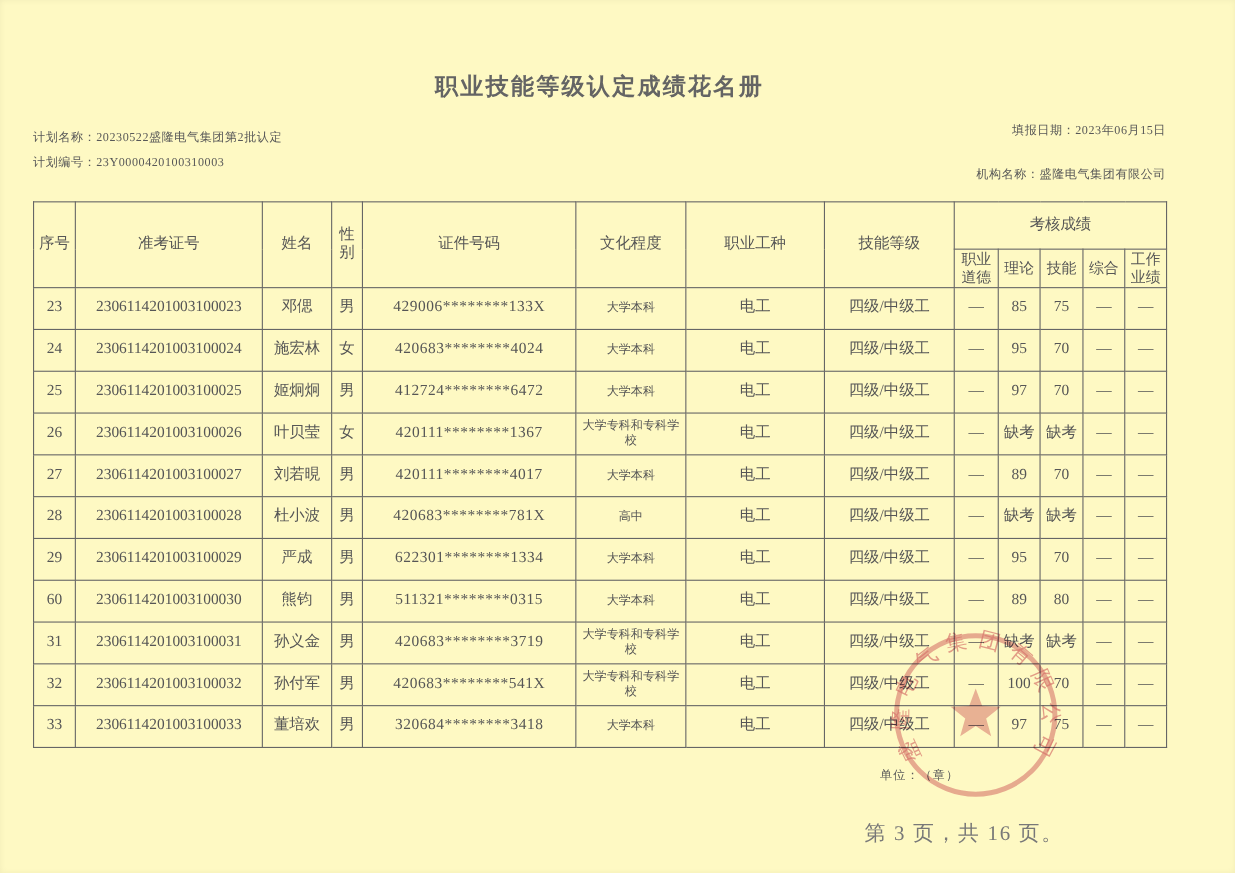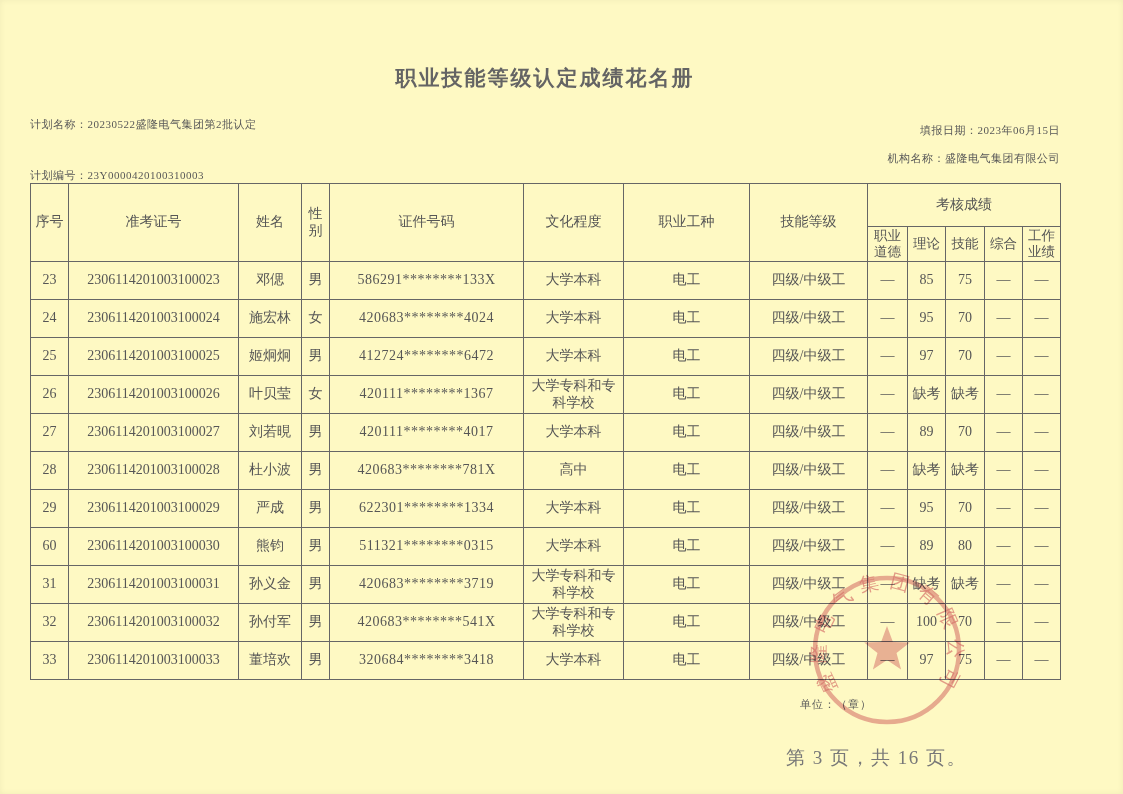--- a/index.html
+++ b/index.html
@@ -15,42 +15,42 @@
   }
   .sheet{position:absolute;inset:0;}
   .doc-title{
     position:absolute;top:64px;left:0;width:1090px;
     text-align:center;
     font-size:21px;font-weight:600;letter-spacing:2px;color:#646464;
     margin:0;
   }
   .meta-line{position:absolute;font-size:11px;letter-spacing:0.5px;color:#585858;white-space:nowrap;}
   .meta-plan-name{left:30px;top:117px;}
-  .meta-plan-no{left:30px;top:168px;}
-  .meta-date{right:63px;top:123px;text-align:center;}
+  .meta-plan-no{left:30px;top:140px;}
+  .meta-date{right:63px;top:111px;text-align:center;}
   .meta-org{right:63px;top:151px;text-align:left;}
 
   table.roster{
     position:absolute;left:30px;top:183px;
     border-collapse:collapse;table-layout:fixed;
     width:1030px;
     font-size:14px;color:#565656;
   }
   table.roster th, table.roster td{
     border:1px solid #666;
     text-align:center;vertical-align:middle;
     padding:0 2px;
     font-weight:normal;
     line-height:1.2;
     overflow:hidden;
   }
   table.roster thead tr.h1 th{height:42px;}
   table.roster thead tr.h2 th{height:34px;font-size:13.5px;padding:0 1px;}
   table.roster tbody td{height:37px;}
-  td.col-education{padding:0 8px;font-size:14px;line-height:1.15;}
+  td.col-education{padding:0 8px;font-size:11px;line-height:1.15;}
   td.col-id_no{letter-spacing:0.5px;}
   th.gender-h{padding:0;}
 
   .unit-seal-line{position:absolute;left:800px;top:697px;font-size:11px;letter-spacing:1px;color:#5a5a5a;}
   .page-footer{position:absolute;left:786px;top:745px;font-size:19px;letter-spacing:1.5px;color:#787878;}
 
   .stamp{
     position:absolute;left:792px;top:555px;
     width:190px;height:190px;
     mix-blend-mode:multiply;
@@ -109,21 +109,21 @@
           <th>综合</th>
           <th>工作业绩</th>
         </tr>
       </thead>
       <tbody>
           <tr>
             <td class="col-seq">23</td>
             <td class="col-exam_no">2306114201003100023</td>
             <td class="col-name">邓偲</td>
             <td class="col-gender">男</td>
-            <td class="col-id_no">586291********133X</td>
+            <td class="col-id_no">429006********133X</td>
             <td class="col-education">大学本科</td>
             <td class="col-occupation">电工</td>
             <td class="col-skill_level">四级/中级工</td>
             <td class="col-ethics">—</td>
             <td class="col-theory">85</td>
             <td class="col-skill">75</td>
             <td class="col-comprehensive">—</td>
             <td class="col-work">—</td>
           </tr>
           <tr>

